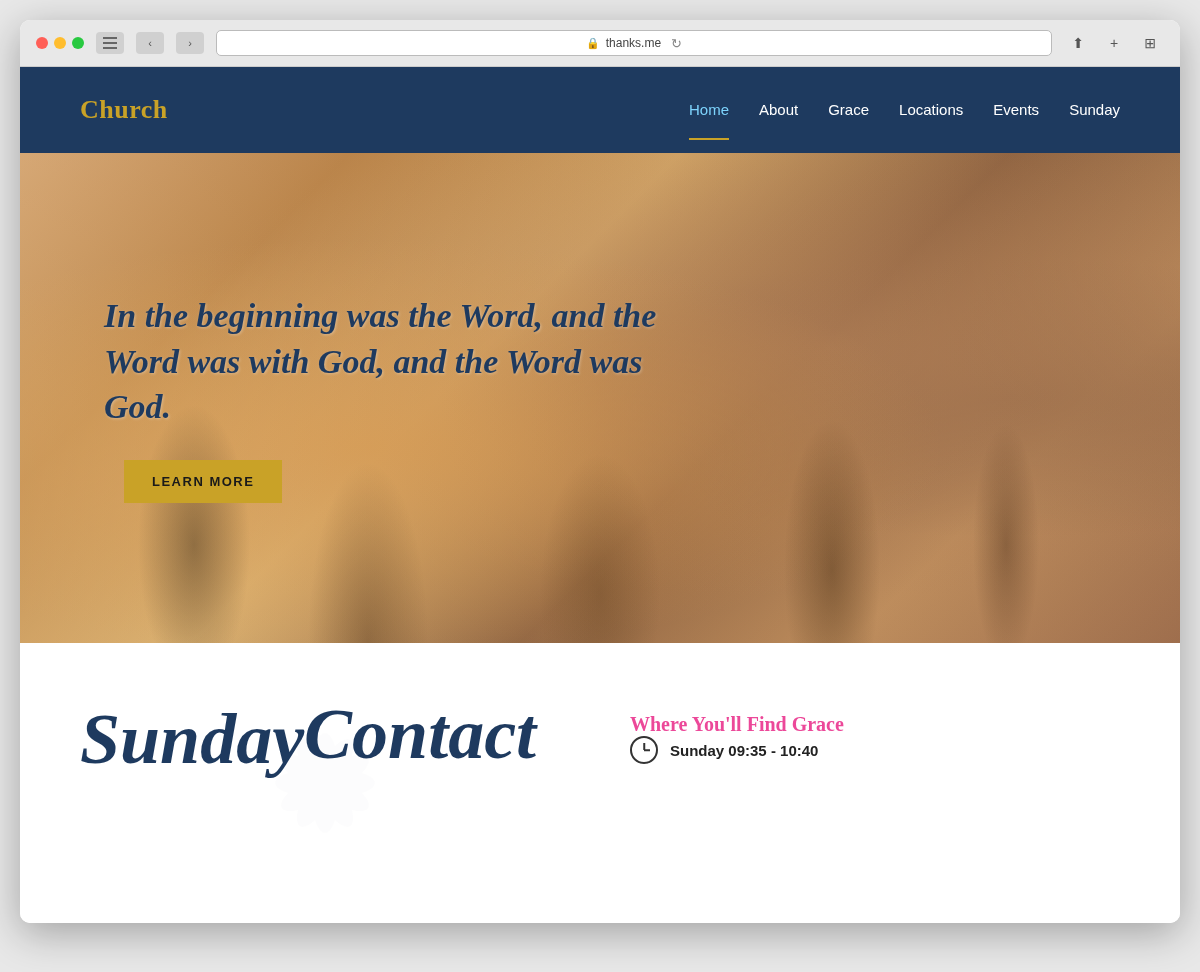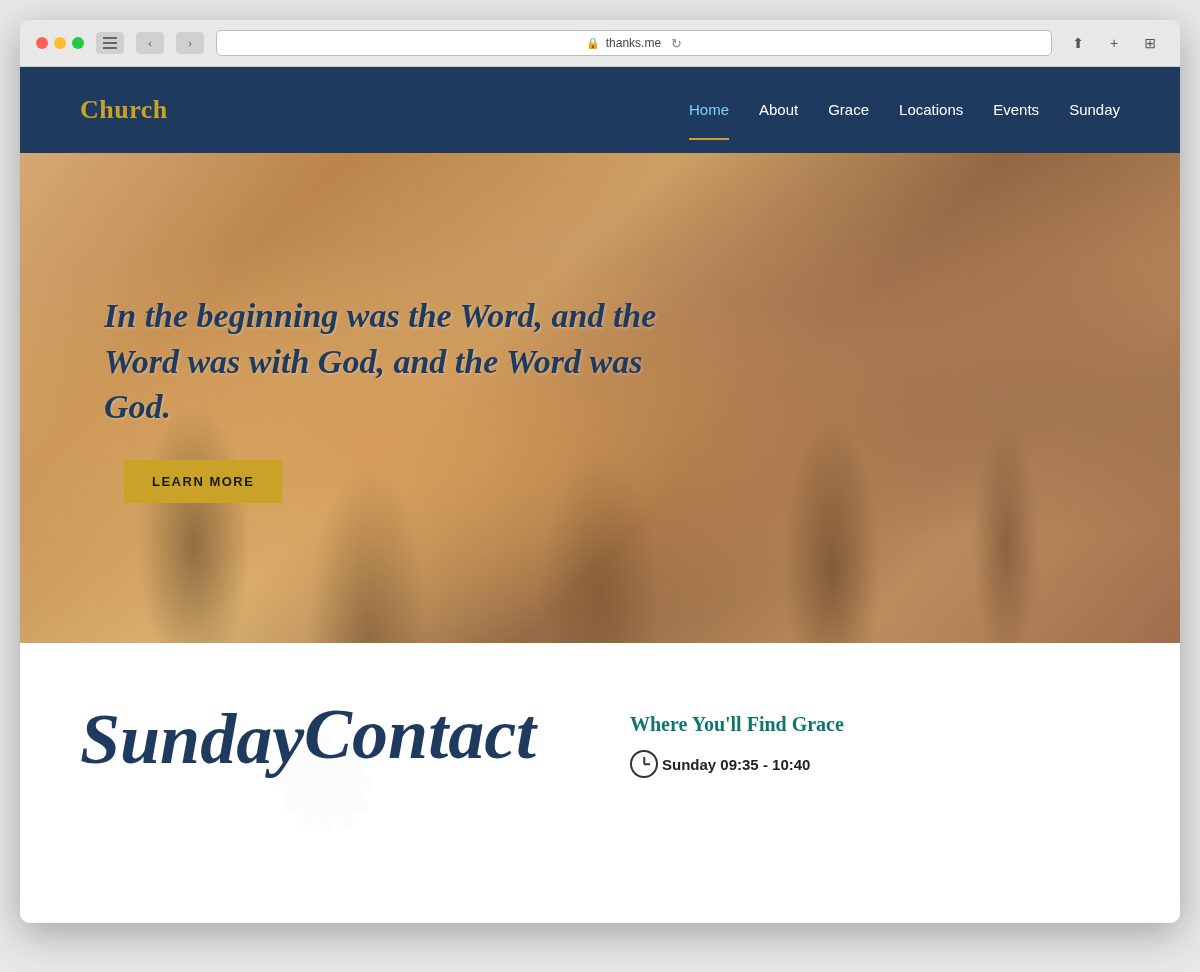--- a/index.html
+++ b/index.html
@@ -278,38 +278,37 @@
 
     
     .sunday-service-right {
       flex: 1;
       padding-top: 10px;
     }
 
     .grace-title {
       font-size: 20px;
       font-weight: 700;
-      color: #0f766e;
-      margin-bottom: 14px;
+      color: #ec4899;
       font-family: Georgia, 'Times New Roman', serif;
     }
 
     .grace-description {
       font-size: 14px;
       color: #555;
       line-height: 1.7;
       margin-bottom: 24px;
       border-bottom: 1px solid #e0e0e0;
       padding-bottom: 24px;
     }
 
     .service-time {
       display: flex;
       align-items: center;
-      gap: 4px;
+      gap: 12px;
     }
 
     .clock-icon {
       width: 28px;
       height: 28px;
       border: 2px solid #333;
       border-radius: 50%;
       display: flex;
       align-items: center;
       justify-content: center;

